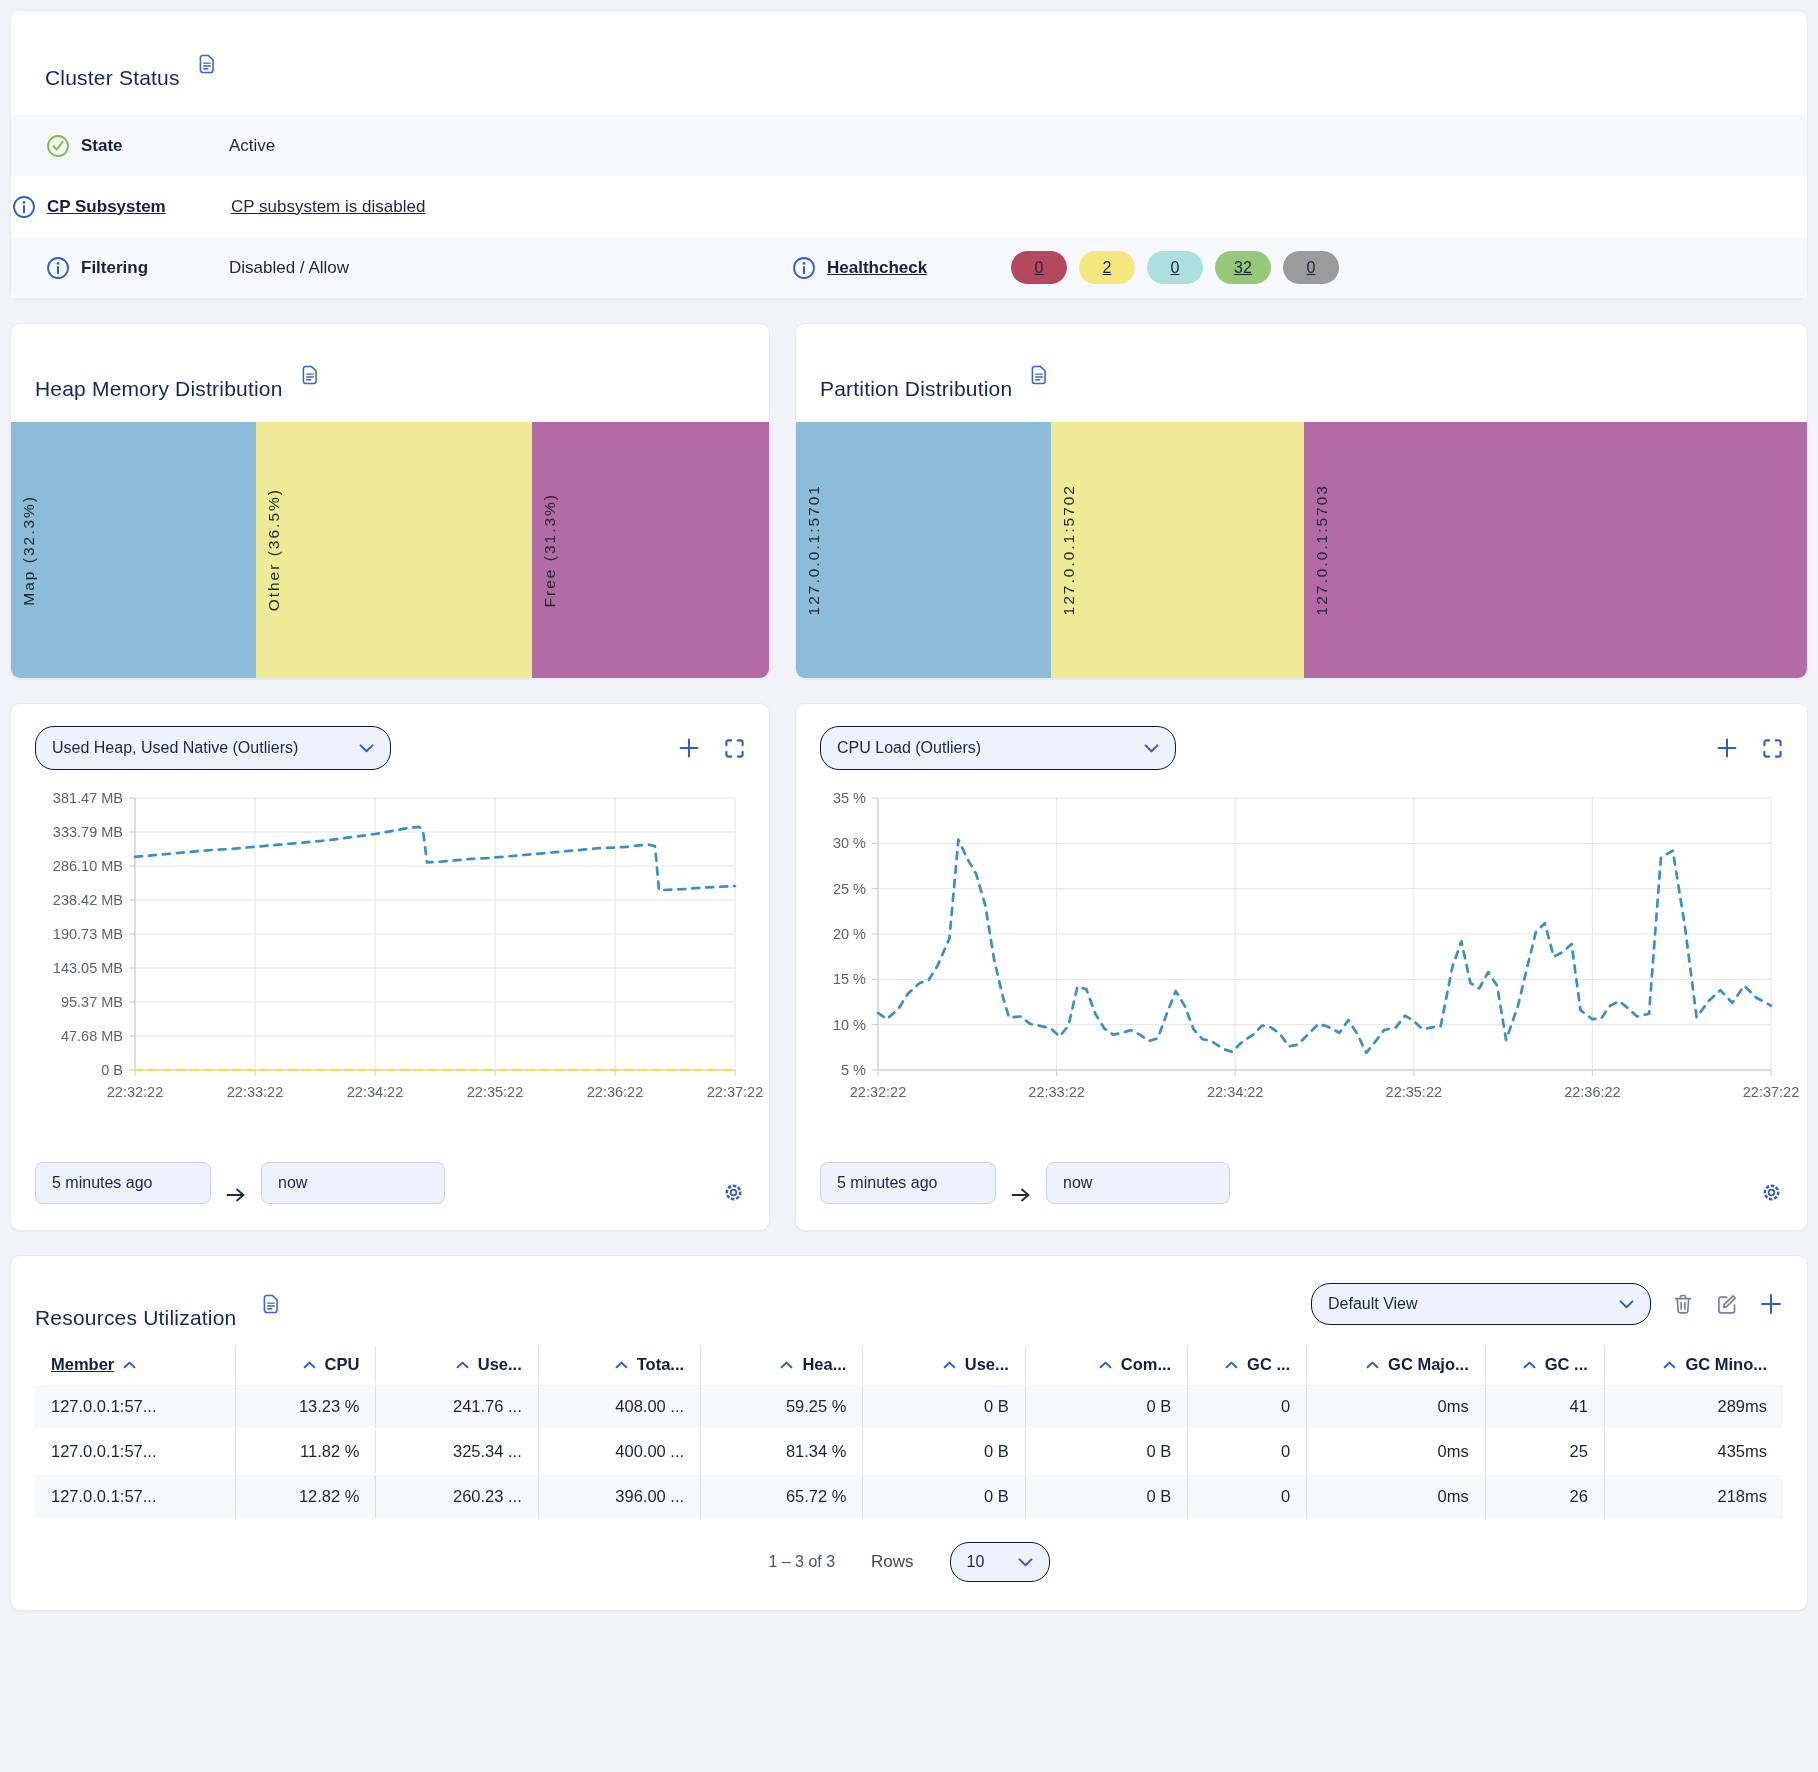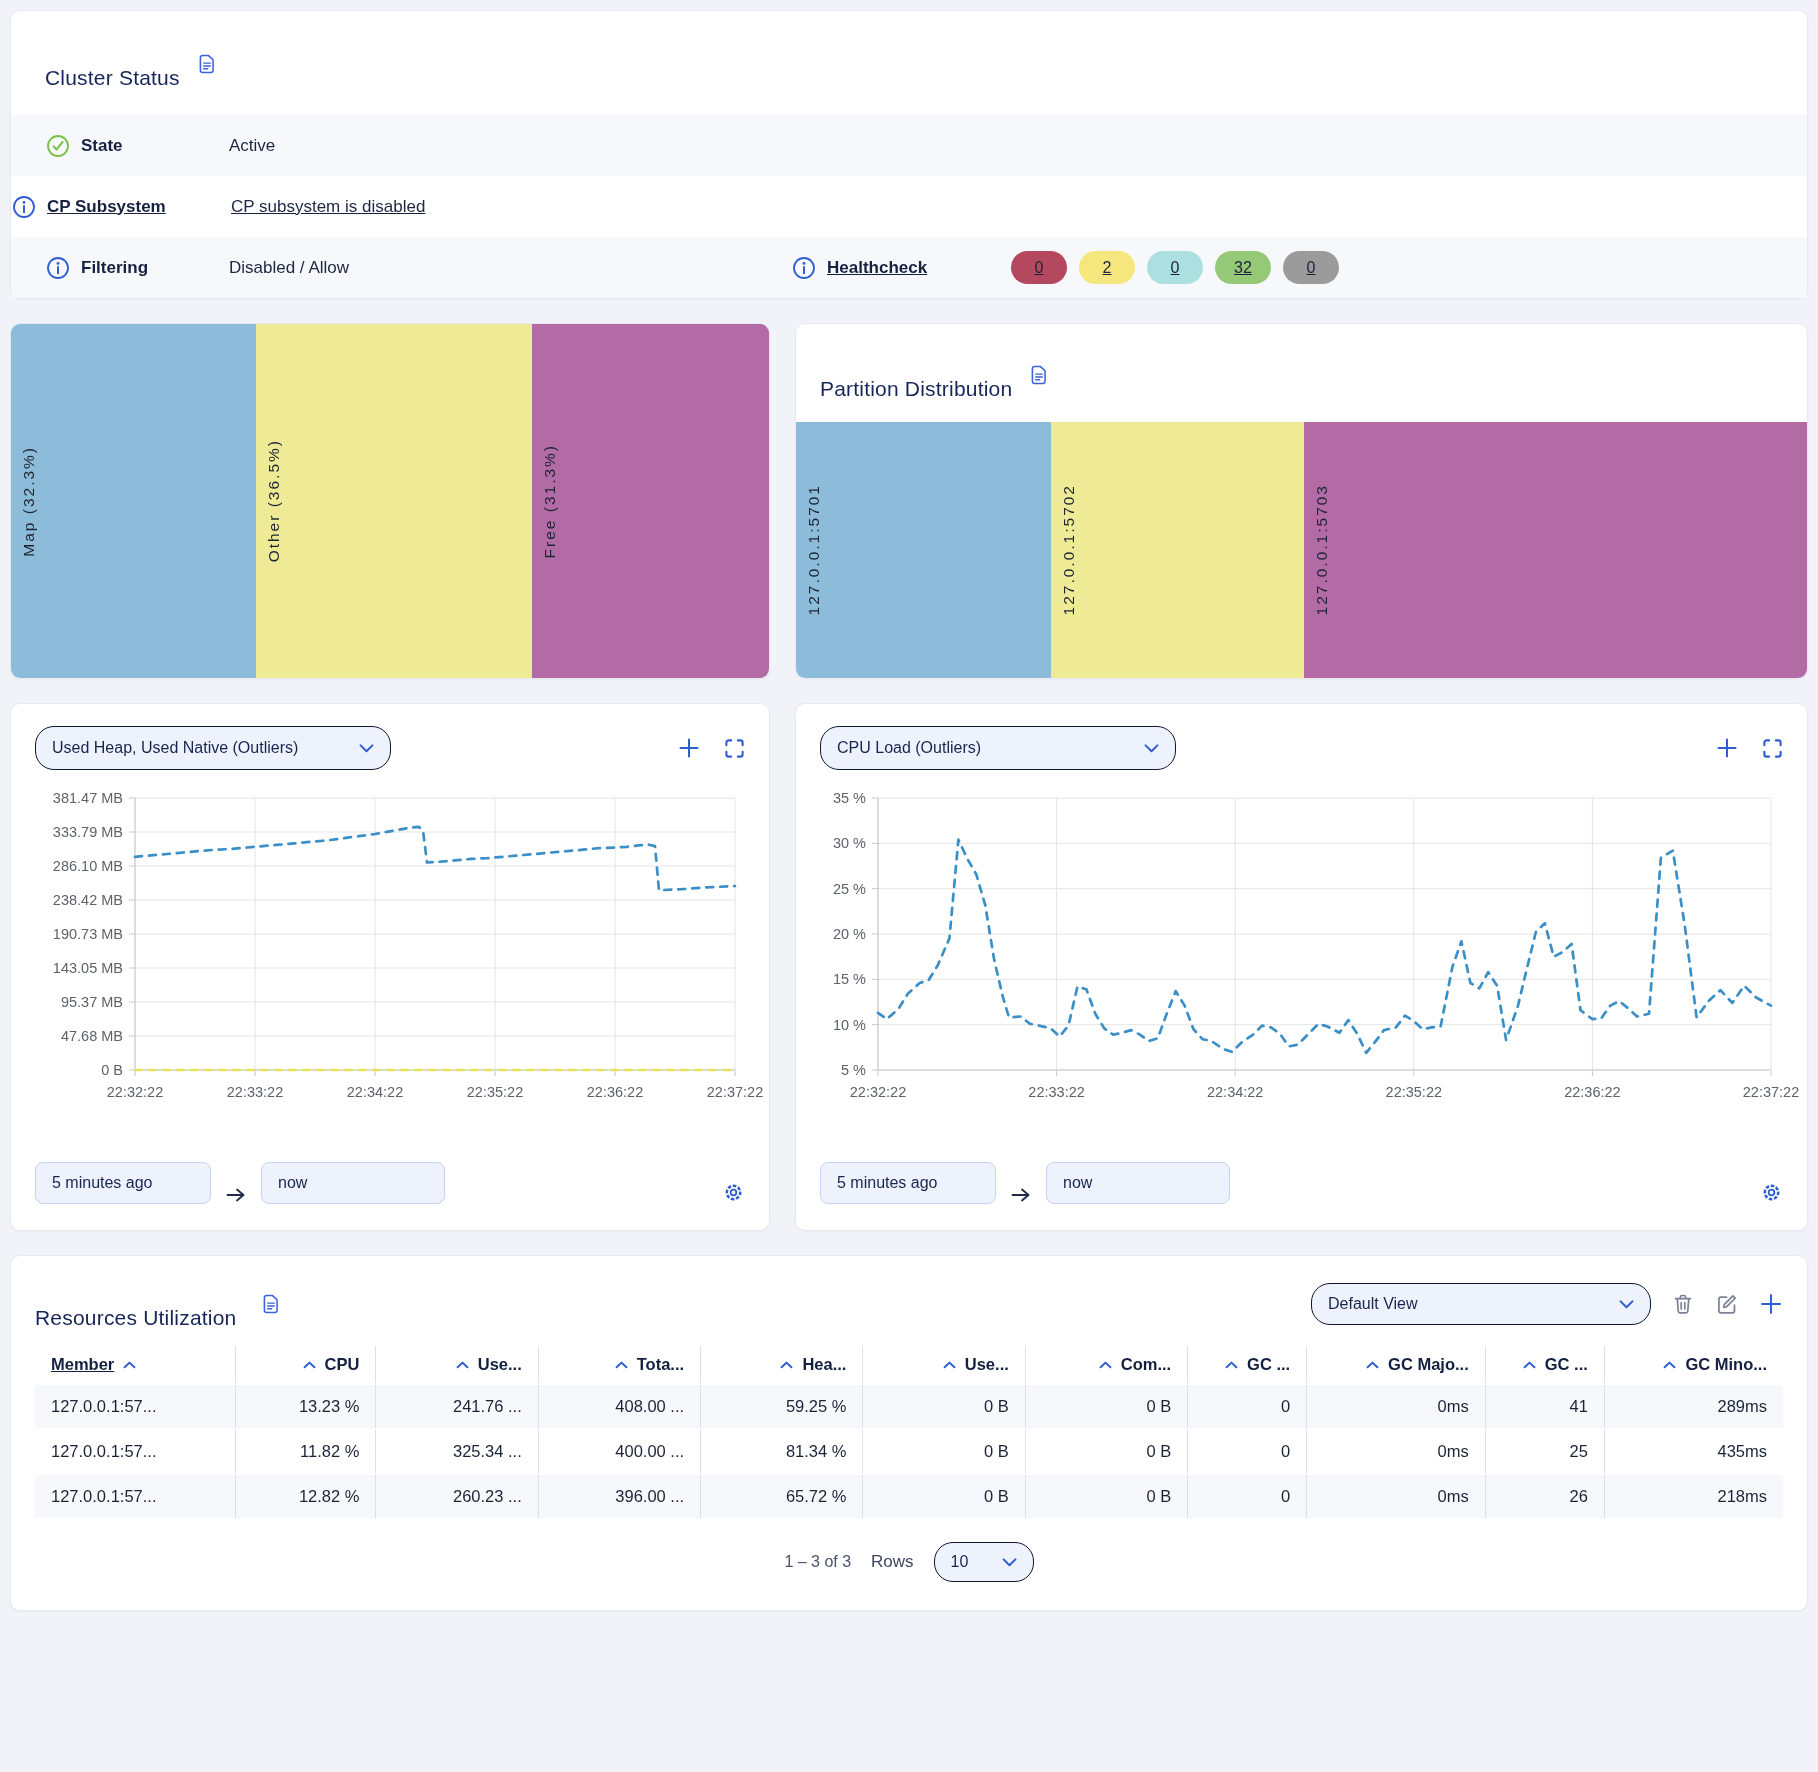--- a/index.html
+++ b/index.html
@@ -90,21 +90,21 @@
   .res-table { width: calc(100% - 48px); margin: 0 24px; border-collapse: collapse; table-layout: fixed; }
   .res-th { font-size: 16.5px; font-weight: 700; color: #13203f; padding: 9px 16px; cursor: pointer; }
   .th-wrap { display: flex; align-items: center; gap: 9px; justify-content: flex-end; }
   .res-th.left .th-wrap { justify-content: flex-start; text-decoration: underline; }
   .res-td { font-size: 16.5px; color: #1b2437; padding: 12px 16px; text-align: right;
             overflow: hidden; white-space: nowrap; }
   .res-td.left { text-align: left; }
   .res-th + .res-th, .res-td + .res-td { border-left: 1px solid #dde0e8; }
   tr.res-tr { border-top: 2px solid #ffffff; }
   tr.res-tr.striped { background: #f7f8fb; }
-  .res-pagination { display: flex; align-items: center; justify-content: center; gap: 20px; padding: 24px 0 28px; }
+  .res-pagination { display: flex; align-items: center; justify-content: center; gap: 36px; padding: 24px 0 28px; }
   .pg-range, .pg-label { font-size: 16px; color: #49536b; }
   .pg-label { font-size: 17px; color: #3c465e; }
   .sel-rows { width: 100px; height: 40px; justify-content: space-between; }
 </style>
 </head>
 <body>
 
 <div class="page">
 
   <section class="panel">
@@ -170,20 +170,29 @@
             <span class="badge" style="background: rgb(171, 223, 224);">0</span>
             <span class="badge" style="background: rgb(149, 201, 119);">32</span>
             <span class="badge" style="background: rgb(155, 155, 155);">0</span>
           </span>
       </div>
     </div>
   </section>
 
   <div class="two-col">
     <section class="panel dist-panel">
+      <div class="dist-title-row">
+        <span class="panel-title">Heap Memory Distribution</span>
+        <span class="icon doc-slot">
+  <svg width="22" height="22" viewBox="0 0 24 24" fill="none">
+    <path d="M7 2.8h6.6l5 4.6V19a2.2 2.2 0 0 1-2.2 2.2H7A2.2 2.2 0 0 1 4.8 19V5A2.2 2.2 0 0 1 7 2.8Z" stroke="#3b63d8" stroke-width="1.7"></path>
+    <path d="M8.4 11h7.2M8.4 14.2h7.2M8.4 17.2h4.4" stroke="#3b63d8" stroke-width="1.5" stroke-linecap="round"></path>
+  </svg>
+</span>
+      </div>
       <div class="dist-bar" id="dist-0">
           <div class="dist-seg" style="width: 32.2677%; background: rgb(141, 188, 218);">
             <span class="seg-label">Map (32.3%)</span>
           </div>
           <div class="dist-seg" style="width: 36.4635%; background: rgb(238, 234, 150);">
             <span class="seg-label">Other (36.5%)</span>
           </div>
           <div class="dist-seg" style="width: 31.2687%; background: rgb(178, 107, 165);">
             <span class="seg-label">Free (31.3%)</span>
           </div>

